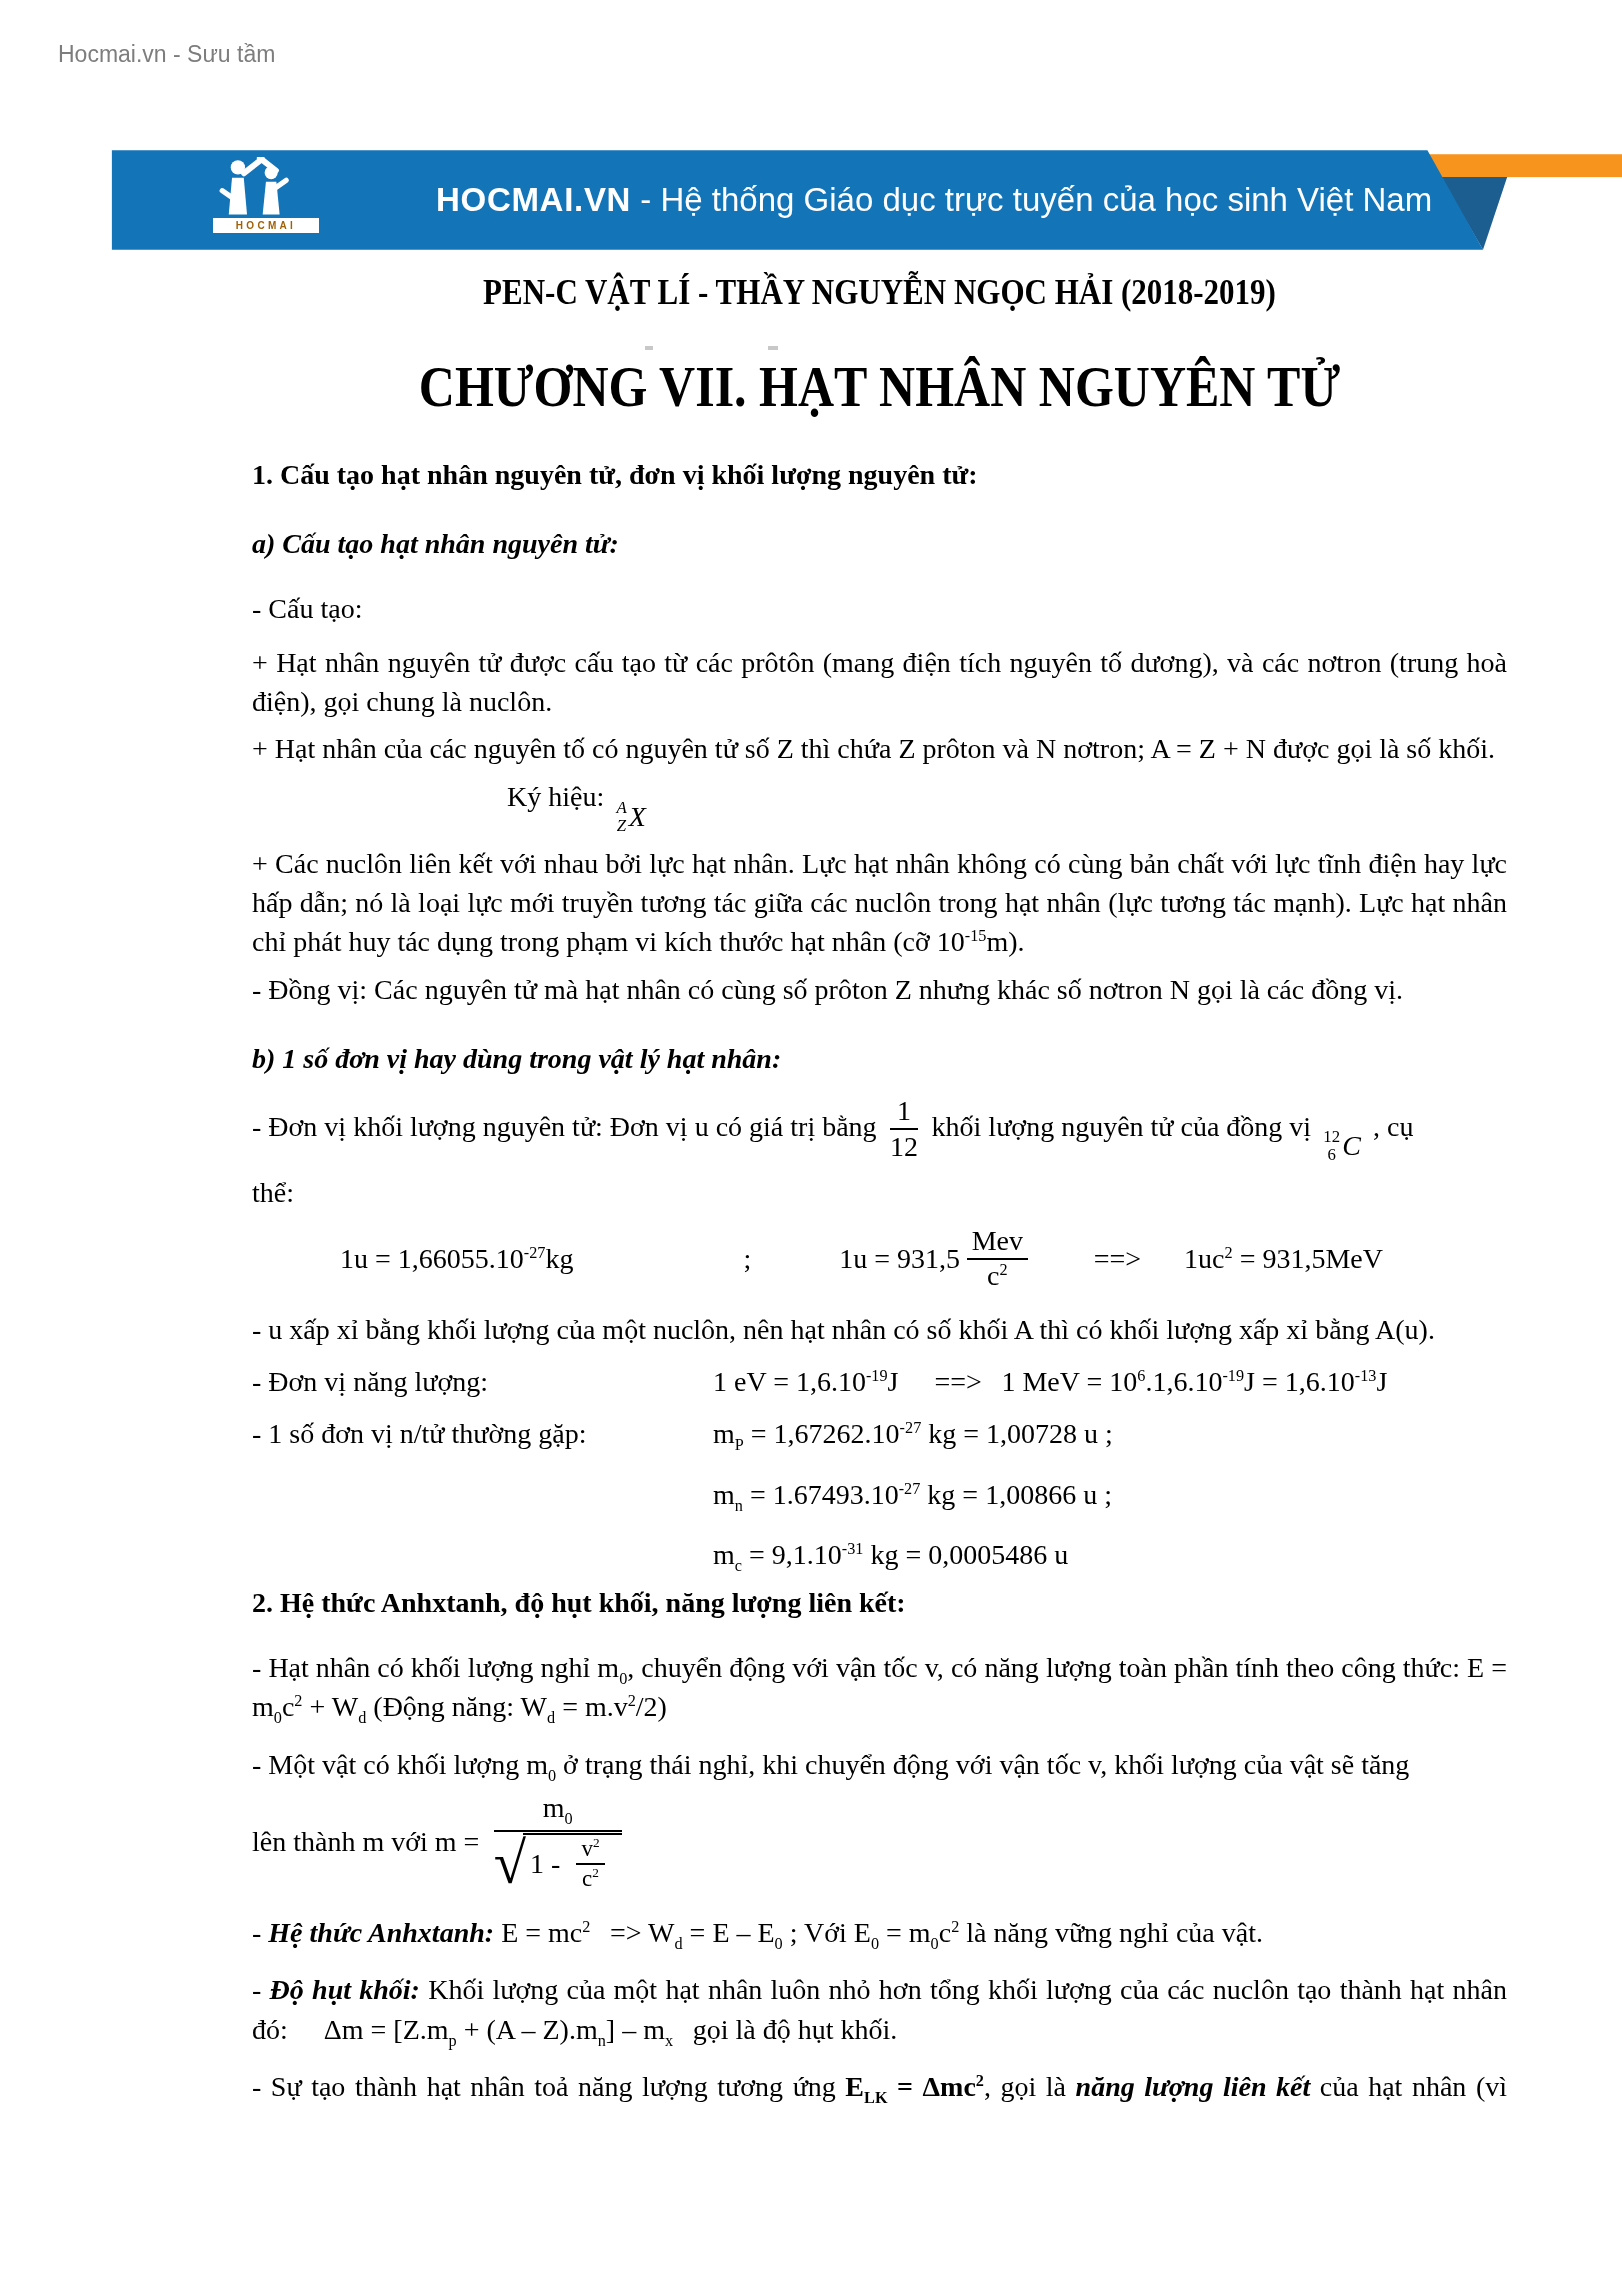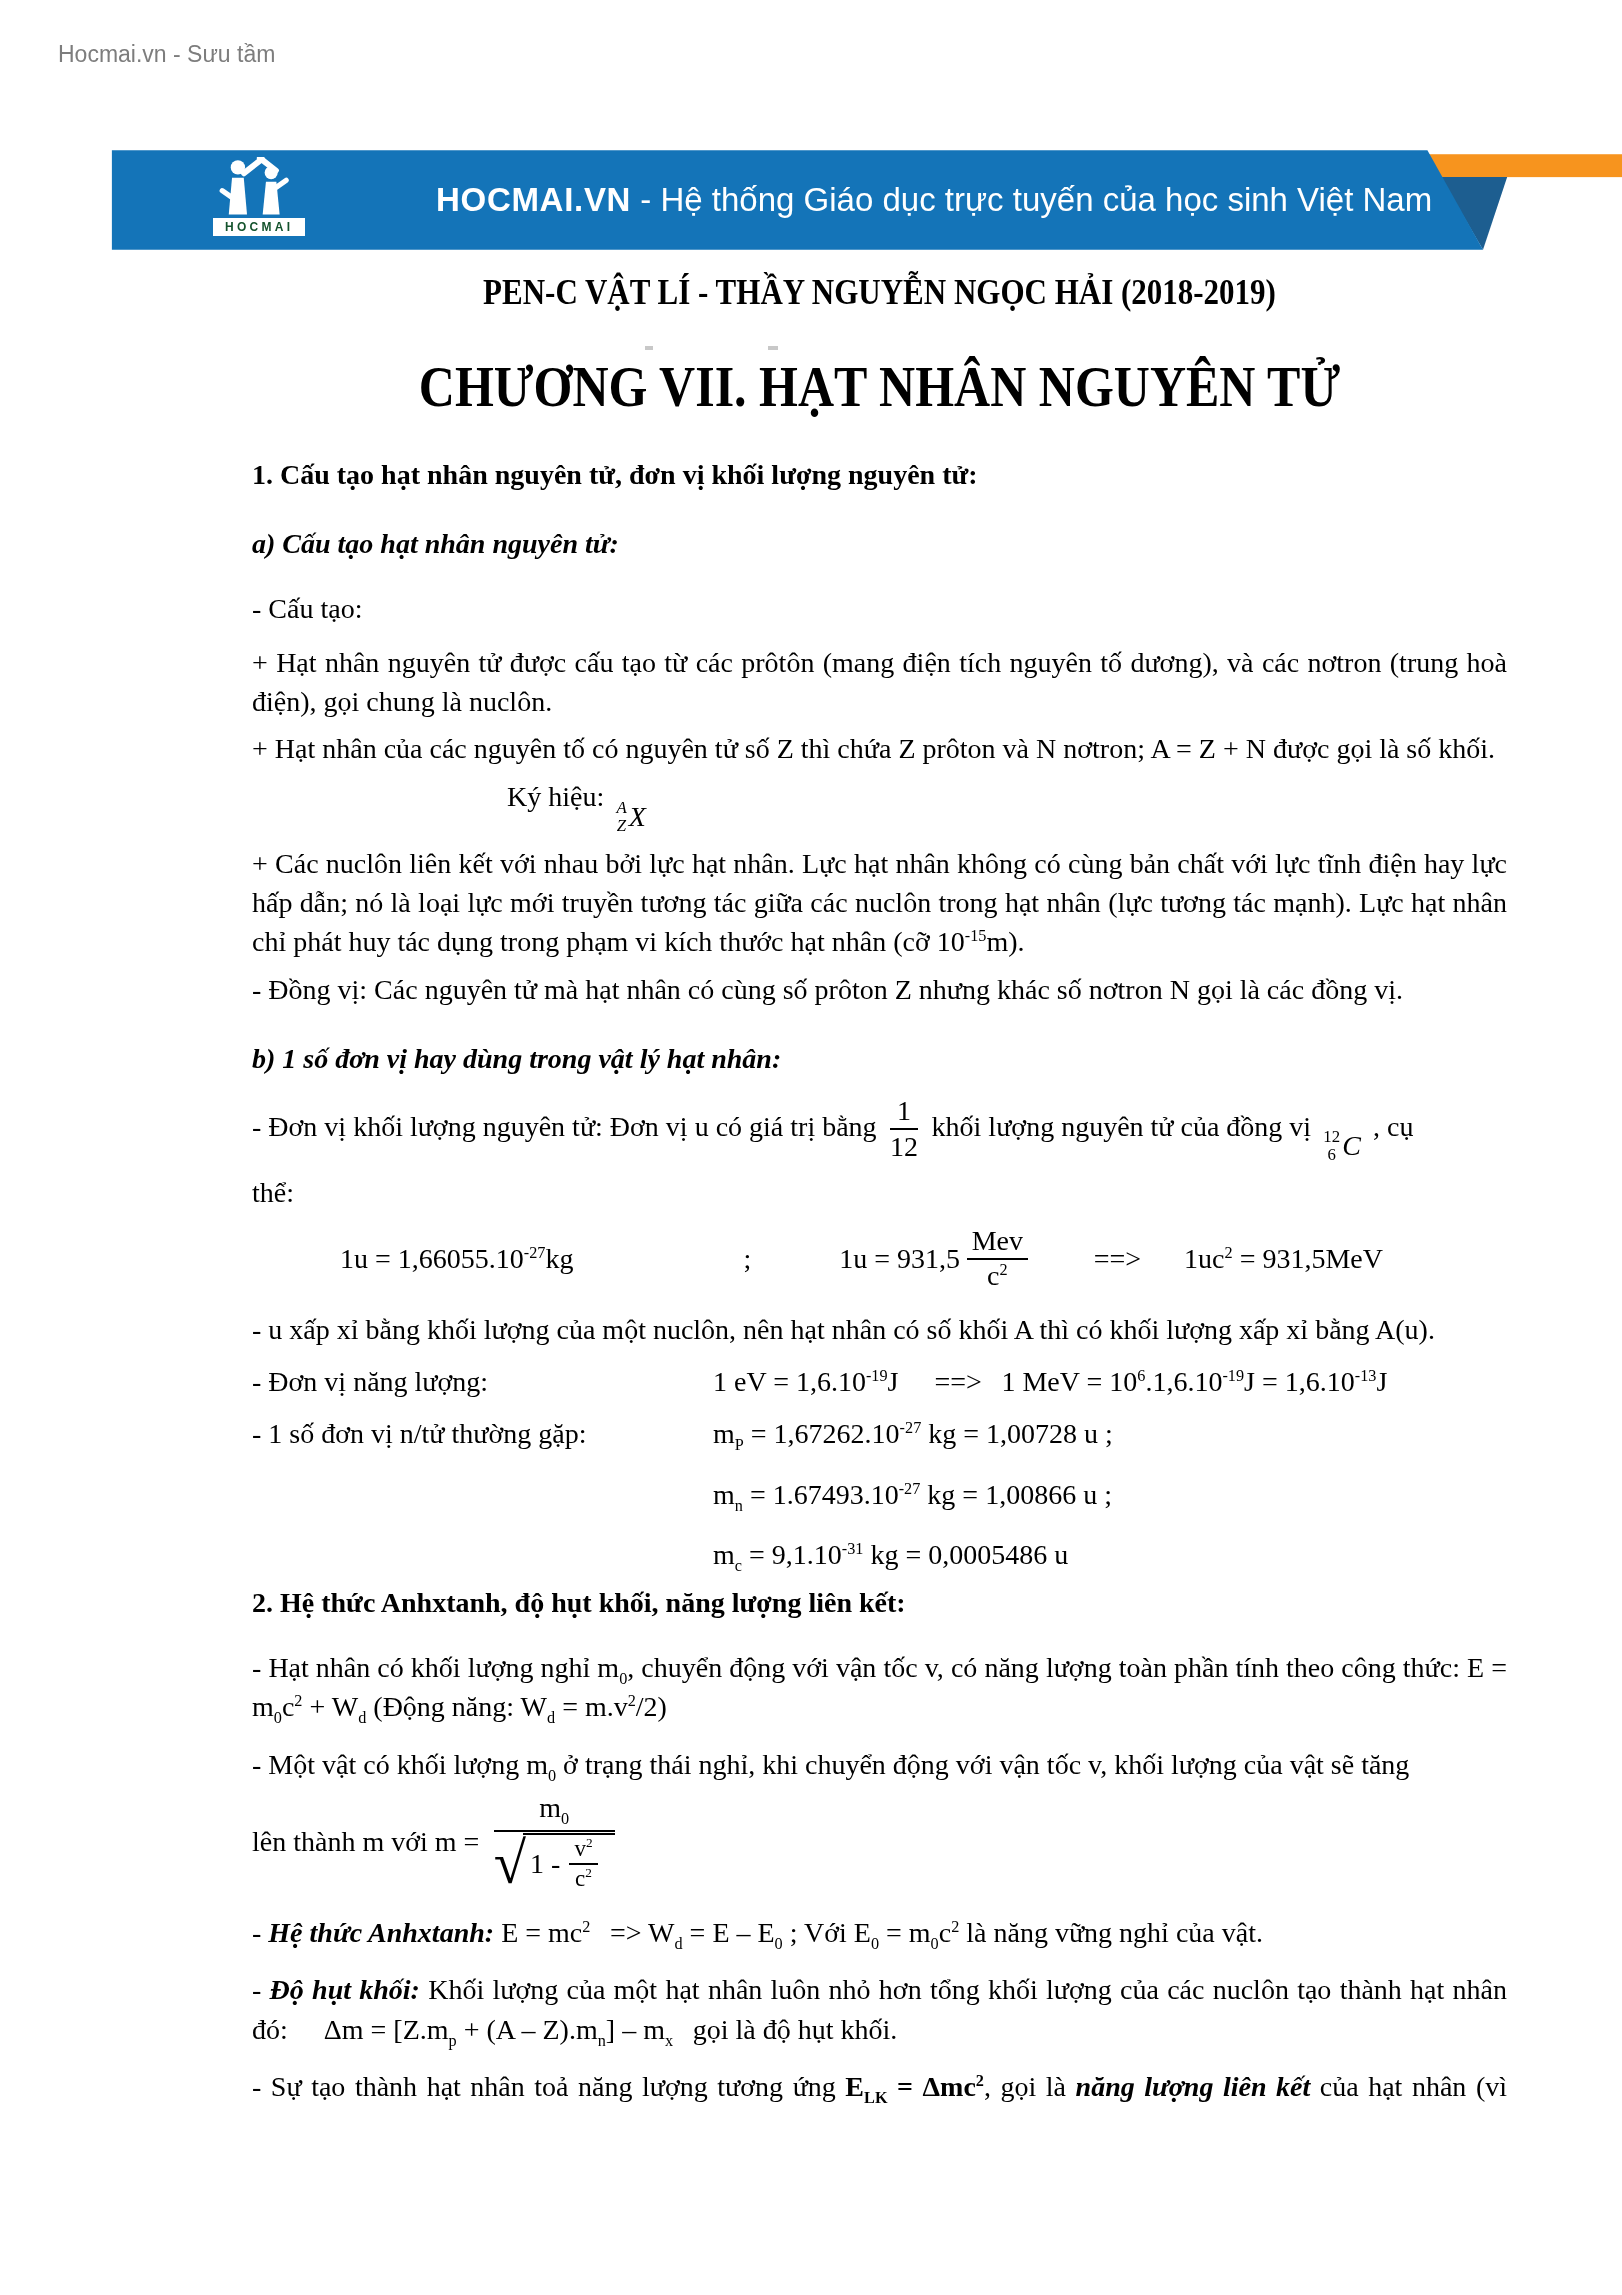--- a/index.html
+++ b/index.html
@@ -5,22 +5,22 @@
   html,body{margin:0;padding:0;background:#ffffff;}
   .page{position:relative;width:1623px;height:2104px;background:#ffffff;overflow:hidden;
         font-family:"Liberation Serif", serif;color:#000;}
   .watermark{position:absolute;left:58px;top:41px;font-family:"Liberation Sans", sans-serif;
              font-size:23px;color:#7d7d7d;}
   
   .banner{position:absolute;left:0;top:149px;width:1623px;height:102px;}
   .banner svg.shapes{position:absolute;left:0;top:0;width:1623px;height:102px;display:block;}
   .logo{position:absolute;left:213px;top:7.9px;width:85px;text-align:center;}
   .logo svg{display:block;margin:0 auto;}
-  .logo-box{margin:1.3px auto 0;background:#ffffff;color:#14532d;font-family:"Liberation Sans", sans-serif;
-            font-weight:bold;font-size:12px;letter-spacing:3.3px;padding:2px 12px;width:68px;}
+  .logo-box{margin:1.3px auto 0;background:#ffffff;color:#a16207;font-family:"Liberation Sans", sans-serif;
+            font-weight:bold;font-size:10px;letter-spacing:3.3px;padding:2px 19px;width:68px;}
   .banner-line{position:absolute;left:400px;top:50%;transform:translateY(-50%);
                font-family:"Liberation Sans", sans-serif;font-size:33px;color:#ffffff;white-space:nowrap;margin-left:36px;}
   .banner-line .brand{font-weight:bold;letter-spacing:0.7px;}
   .banner-line .tagline{margin-left:9.2px;font-weight:normal;}
   
   .content{position:absolute;left:252px;top:274px;width:1255px;font-size:28px;line-height:1.40;}
   .doc-title{text-align:center;font-weight:bold;font-size:31px;line-height:1.2;}
   .stretch{display:inline-block;transform:scaleY(1.14);transform-origin:center;}
   .dots-row{margin-top:30px;height:13px;}
   .dash{display:inline-block;height:3.3px;background:#9a9a9a;opacity:.55;vertical-align:top;margin-top:5.2px;}
@@ -60,21 +60,21 @@
   .lblrow{display:flex;margin-top:13px;}
   .lbl{flex:none;width:461px;}
   .ind{padding-left:461px;margin-top:21px;}
   
   .p13{margin-top:3.9px;display:flex;align-items:center;}
   .bigfrac{display:inline-block;text-align:center;margin-left:14.4px;}
   .bigfrac .bnum{display:block;border-bottom:2.6px solid #000;padding:0 6.5px 2.6px;}
   .bigfrac .bden{display:flex;align-items:flex-start;justify-content:center;padding-top:1.3px;}
   .radsign{font-size:2.1em;line-height:1.05;font-weight:normal;margin-right:-2.6px;}
   .radicand{border-top:2.6px solid #000;display:inline-flex;align-items:center;padding:1.3px 10.5px 0 6.5px;}
-  .radicand .frac{font-size:0.82em;margin-left:9px;}
+  .radicand .frac{font-size:0.82em;margin-left:16px;}
 </style>
 </head>
 <body>
 
 <div class="page">
 
   <div class="watermark">Hocmai.vn - Sưu tầm</div>
 
   <div class="banner">
     <svg class="shapes" viewBox="0 0 2480 156" aria-hidden="true">

